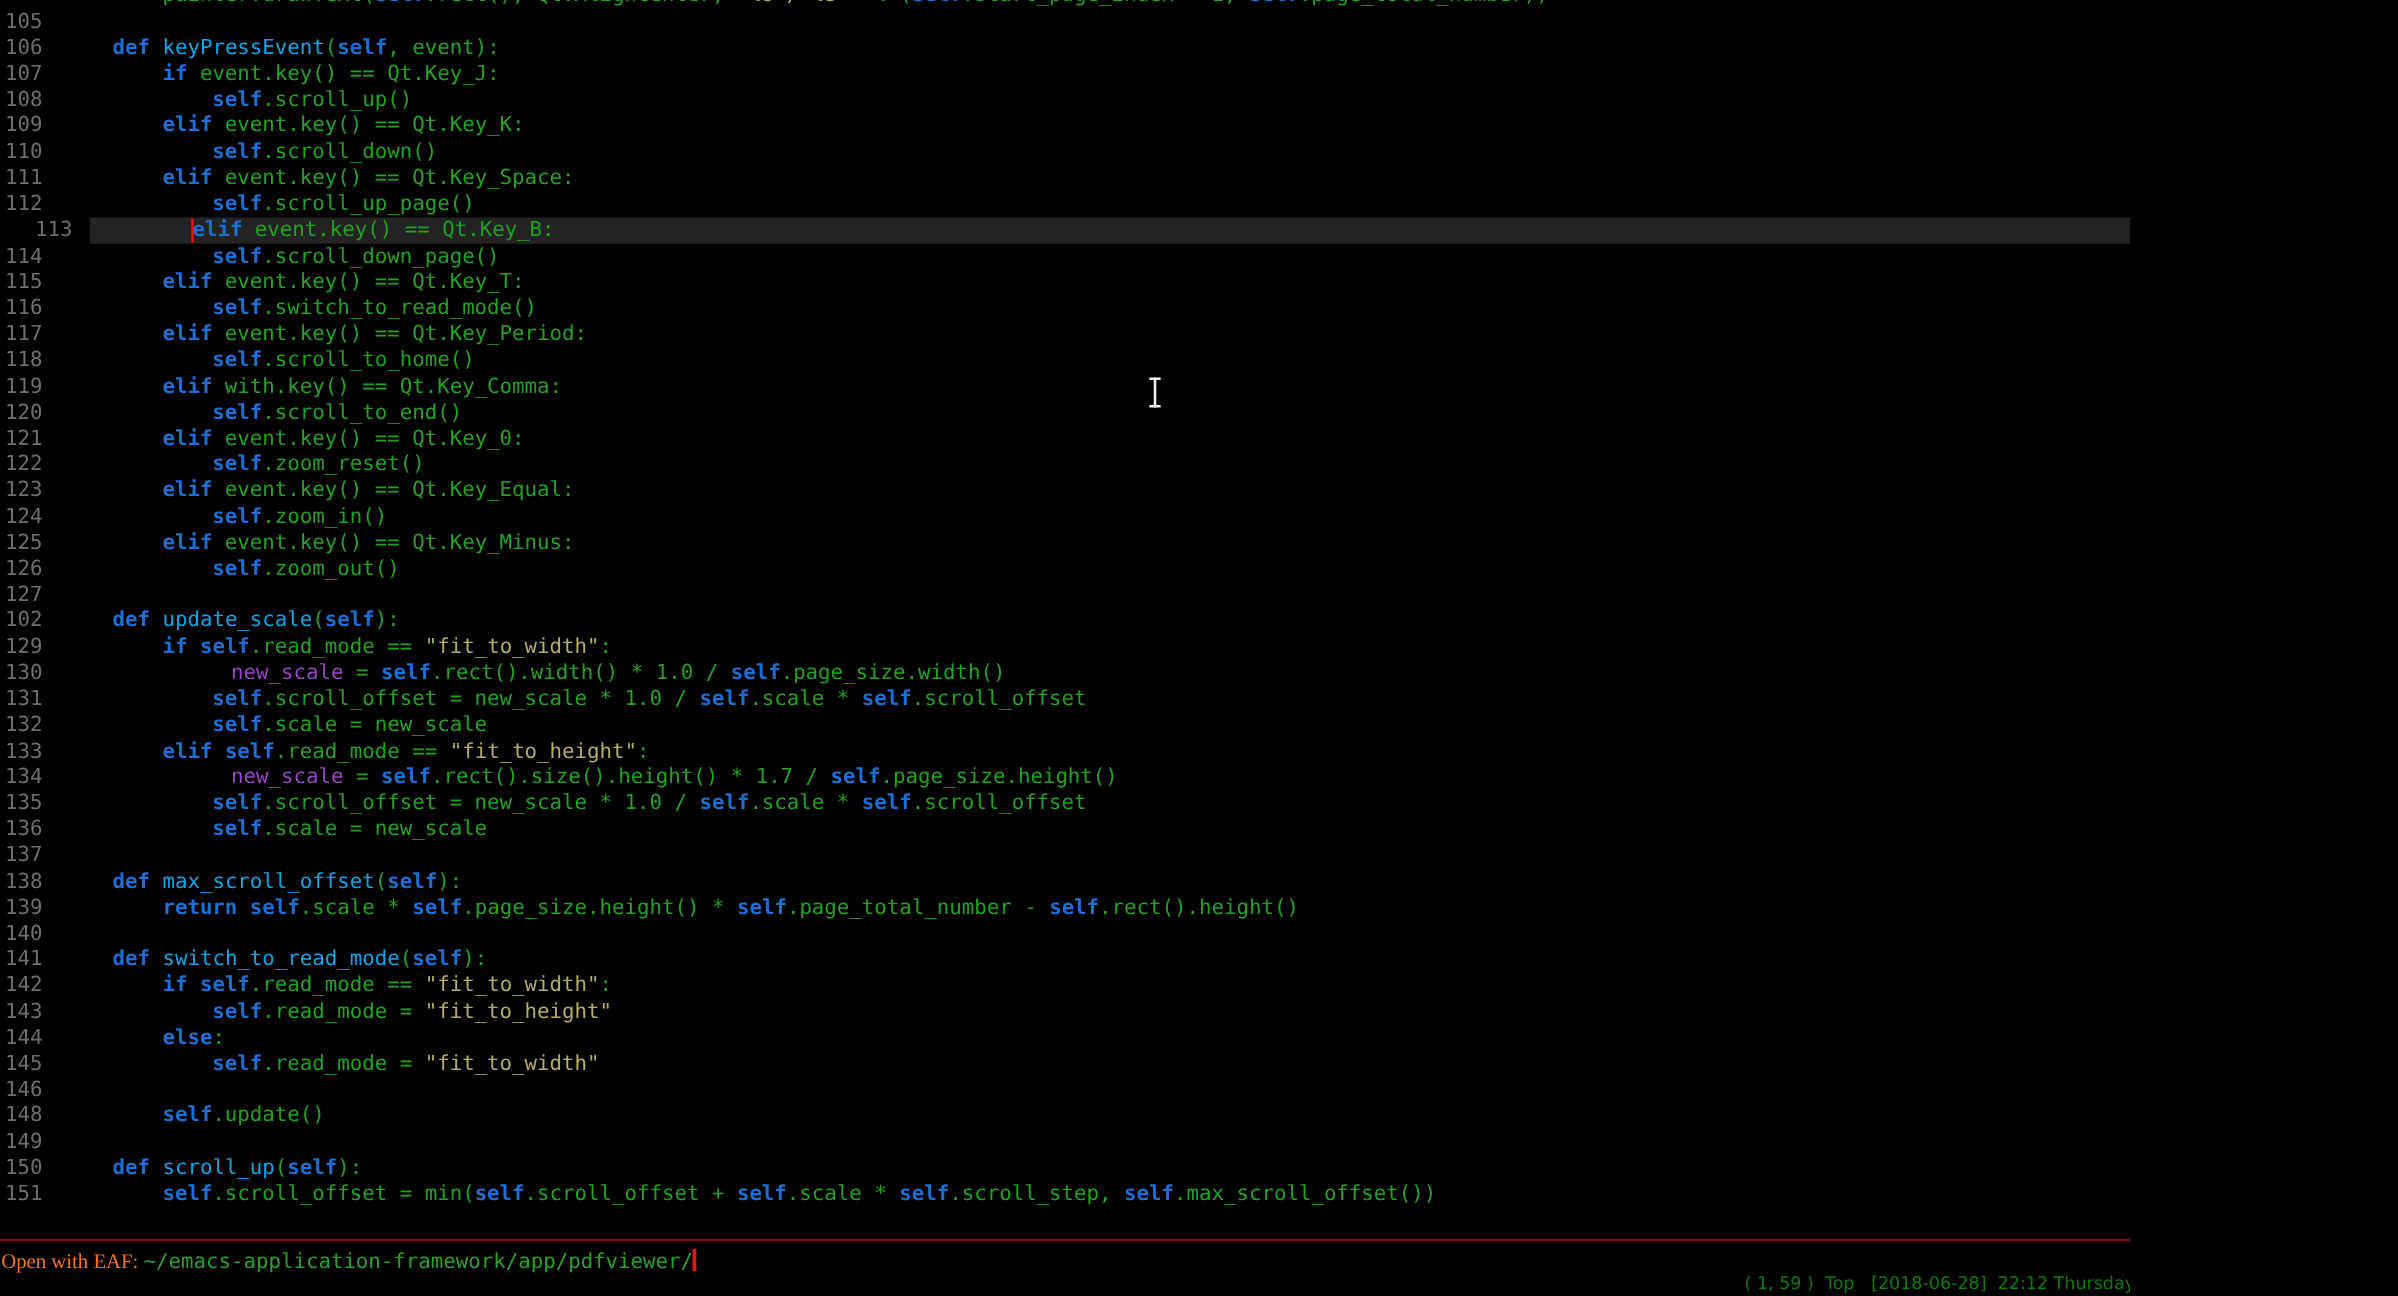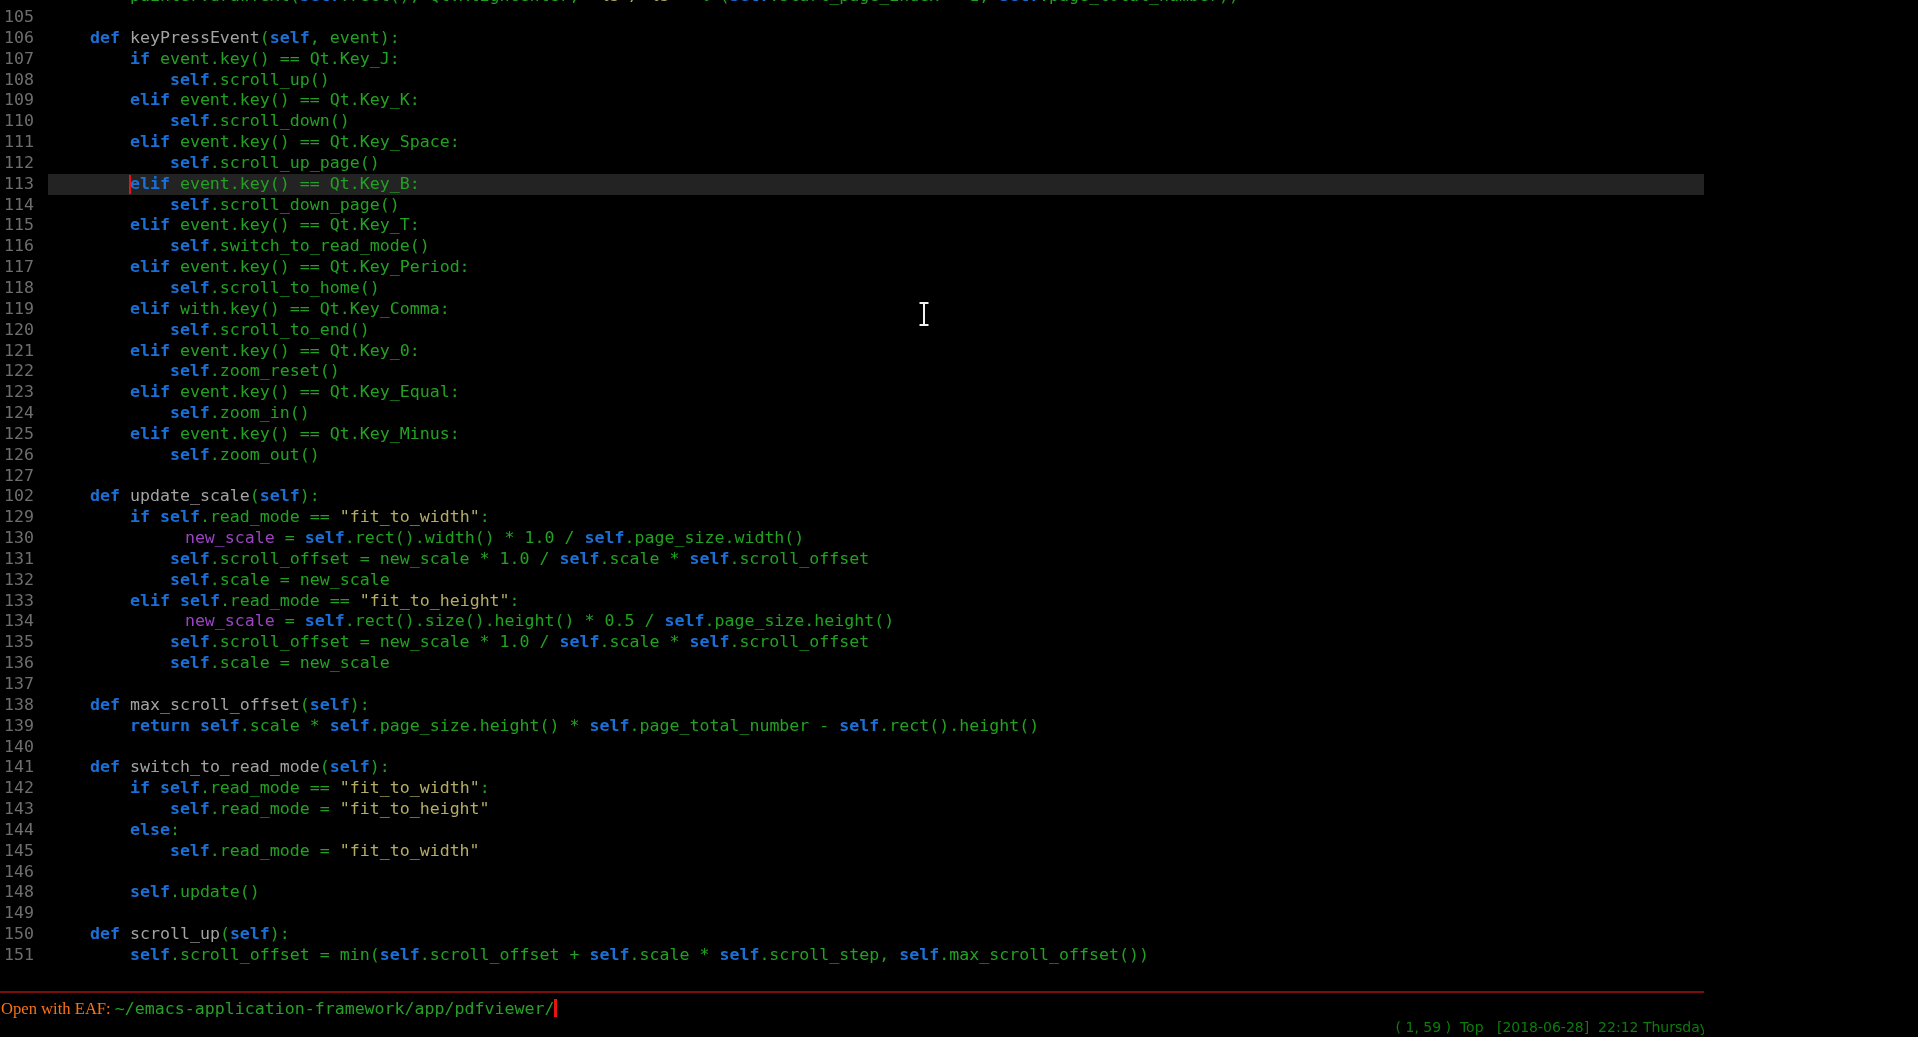--- a/index.html
+++ b/index.html
@@ -1,24 +1,24 @@
 <!DOCTYPE html>
 <html><head>
 <meta charset="utf-8">
 <style>
   html,body{margin:0;padding:0;background:#000;}
   #frame{position:relative;width:1704px;height:1037px;background:#000;overflow:hidden;
          font-family:"DejaVu Sans Mono",monospace;}
   .row{height:20.857px;line-height:20.857px;white-space:pre;position:relative;
        font-size:16.6px;letter-spacing:0;}
-  .row.hl{background:linear-gradient(to right,#000 0px,#000 48px,#232323 48px);}
+  .row.hl{background:linear-gradient(to right,#000 0px,#000 48px,#232323 48px);margin-left:24px;}
   .ln{display:inline-block;width:50px;padding-left:4px;box-sizing:border-box;color:#6e6e6e;}
   .tk-g{color:#22a222;}
   .tk-k{color:#1b70d8;font-weight:bold;}
-  .tk-f{color:#a3a3a3;}
+  .tk-f{color:#0ea5e9;}
   .tk-s{color:#b5ad65;}
   .tk-p{color:#9a44c4;margin-left:15px;}
   #partial-top{position:absolute;top:0;left:0;right:0;height:7px;overflow:hidden;}
   #partial-top .row{margin-top:-14px;padding-left:50px;}
   #code-buffer{position:absolute;top:7px;left:0;right:0;}
   .text-cursor{position:absolute;top:1px;width:2px;height:19px;background:#e81414;}
   #mode-rule{position:absolute;left:0;right:0;top:991px;height:2px;background:#7d0d0d;}
   #minibuffer{position:absolute;left:1px;top:998px;height:22px;line-height:21px;
               white-space:pre;font-size:16.6px;}
   #mb-prompt{color:#f97316;font-family:Liberation Serif, serif;}
@@ -60,21 +60,21 @@
       <div class="row"><span class="ln">124</span><span class="tk-g">            </span><span class="tk-k">self</span><span class="tk-g">.zoom_in()</span></div>
       <div class="row"><span class="ln">125</span><span class="tk-g">        </span><span class="tk-k">elif</span><span class="tk-g"> event.key() == Qt.Key_Minus:</span></div>
       <div class="row"><span class="ln">126</span><span class="tk-g">            </span><span class="tk-k">self</span><span class="tk-g">.zoom_out()</span></div>
       <div class="row"><span class="ln">127</span></div>
       <div class="row"><span class="ln">102</span><span class="tk-g">    </span><span class="tk-k">def</span><span class="tk-g"> </span><span class="tk-f">update_scale</span><span class="tk-g">(</span><span class="tk-k">self</span><span class="tk-g">):</span></div>
       <div class="row"><span class="ln">129</span><span class="tk-g">        </span><span class="tk-k">if</span><span class="tk-g"> </span><span class="tk-k">self</span><span class="tk-g">.read_mode == </span><span class="tk-s">"fit_to_width"</span><span class="tk-g">:</span></div>
       <div class="row"><span class="ln">130</span><span class="tk-g">            </span><span class="tk-p">new_scale</span><span class="tk-g"> = </span><span class="tk-k">self</span><span class="tk-g">.rect().width() * 1.0 / </span><span class="tk-k">self</span><span class="tk-g">.page_size.width()</span></div>
       <div class="row"><span class="ln">131</span><span class="tk-g">            </span><span class="tk-k">self</span><span class="tk-g">.scroll_offset = new_scale * 1.0 / </span><span class="tk-k">self</span><span class="tk-g">.scale * </span><span class="tk-k">self</span><span class="tk-g">.scroll_offset</span></div>
       <div class="row"><span class="ln">132</span><span class="tk-g">            </span><span class="tk-k">self</span><span class="tk-g">.scale = new_scale</span></div>
       <div class="row"><span class="ln">133</span><span class="tk-g">        </span><span class="tk-k">elif</span><span class="tk-g"> </span><span class="tk-k">self</span><span class="tk-g">.read_mode == </span><span class="tk-s">"fit_to_height"</span><span class="tk-g">:</span></div>
-      <div class="row"><span class="ln">134</span><span class="tk-g">            </span><span class="tk-p">new_scale</span><span class="tk-g"> = </span><span class="tk-k">self</span><span class="tk-g">.rect().size().height() * 0.5 / </span><span class="tk-k">self</span><span class="tk-g">.page_size.height()</span></div>
+      <div class="row"><span class="ln">134</span><span class="tk-g">            </span><span class="tk-p">new_scale</span><span class="tk-g"> = </span><span class="tk-k">self</span><span class="tk-g">.rect().size().height() * 1.7 / </span><span class="tk-k">self</span><span class="tk-g">.page_size.height()</span></div>
       <div class="row"><span class="ln">135</span><span class="tk-g">            </span><span class="tk-k">self</span><span class="tk-g">.scroll_offset = new_scale * 1.0 / </span><span class="tk-k">self</span><span class="tk-g">.scale * </span><span class="tk-k">self</span><span class="tk-g">.scroll_offset</span></div>
       <div class="row"><span class="ln">136</span><span class="tk-g">            </span><span class="tk-k">self</span><span class="tk-g">.scale = new_scale</span></div>
       <div class="row"><span class="ln">137</span></div>
       <div class="row"><span class="ln">138</span><span class="tk-g">    </span><span class="tk-k">def</span><span class="tk-g"> </span><span class="tk-f">max_scroll_offset</span><span class="tk-g">(</span><span class="tk-k">self</span><span class="tk-g">):</span></div>
       <div class="row"><span class="ln">139</span><span class="tk-g">        </span><span class="tk-k">return</span><span class="tk-g"> </span><span class="tk-k">self</span><span class="tk-g">.scale * </span><span class="tk-k">self</span><span class="tk-g">.page_size.height() * </span><span class="tk-k">self</span><span class="tk-g">.page_total_number - </span><span class="tk-k">self</span><span class="tk-g">.rect().height()</span></div>
       <div class="row"><span class="ln">140</span></div>
       <div class="row"><span class="ln">141</span><span class="tk-g">    </span><span class="tk-k">def</span><span class="tk-g"> </span><span class="tk-f">switch_to_read_mode</span><span class="tk-g">(</span><span class="tk-k">self</span><span class="tk-g">):</span></div>
       <div class="row"><span class="ln">142</span><span class="tk-g">        </span><span class="tk-k">if</span><span class="tk-g"> </span><span class="tk-k">self</span><span class="tk-g">.read_mode == </span><span class="tk-s">"fit_to_width"</span><span class="tk-g">:</span></div>
       <div class="row"><span class="ln">143</span><span class="tk-g">            </span><span class="tk-k">self</span><span class="tk-g">.read_mode = </span><span class="tk-s">"fit_to_height"</span></div>
       <div class="row"><span class="ln">144</span><span class="tk-g">        </span><span class="tk-k">else</span><span class="tk-g">:</span></div>

